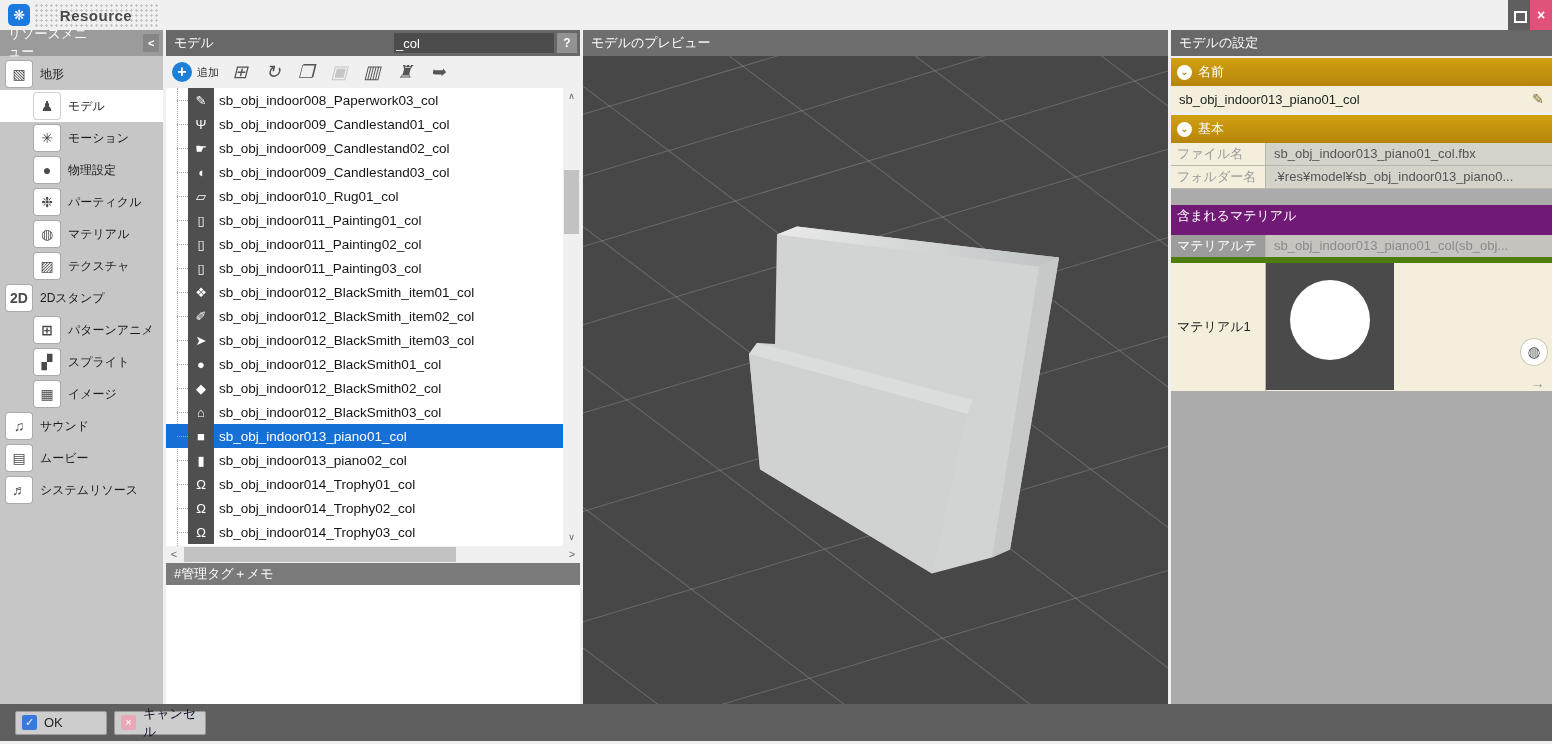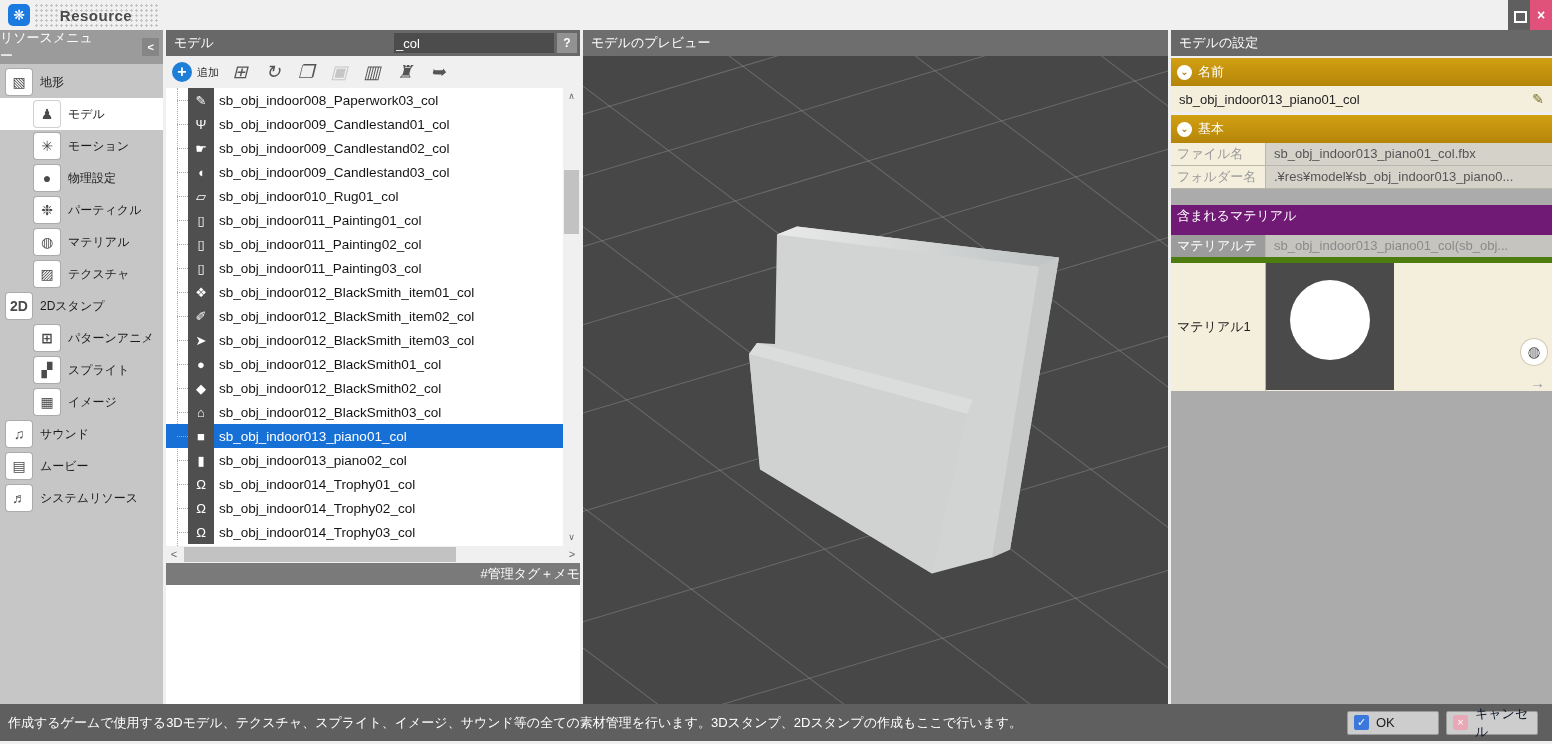--- a/index.html
+++ b/index.html
@@ -16,22 +16,22 @@
   .btn-max{position:absolute;right:22px;top:0;width:22px;height:30px;background:#5f5f5f;cursor:pointer;}
   .maxglyph{position:absolute;left:6px;top:11px;width:9px;height:8px;border:2px solid #fff;}
   .btn-close{position:absolute;right:0;top:0;width:22px;height:30px;background:#e0527a;color:#fff;
              text-align:center;line-height:30px;font-size:14px;font-weight:bold;cursor:pointer;}
   
   .main{position:absolute;top:30px;left:0;right:0;bottom:40px;display:flex;gap:3px;background:#f0f0f0;}
   .panel-header{height:26px;background:#686868;color:#fff;font-size:13px;display:flex;align-items:center;
                 padding:0 4px 0 8px;position:relative;flex:none;}
   
   .sidebar{width:163px;background:#c6c6c6;position:relative;flex:none;}
-  .side-header{height:34px;background:#9b9b9b;color:#fff;font-size:13px;display:flex;align-items:center;
-               padding:0 4px 0 0;gap:44px;}
+  .side-header{height:26px;background:#9b9b9b;color:#fff;font-size:13px;display:flex;align-items:center;
+               padding:0 4px 0 8px;gap:44px;}
   .collapse{margin-left:auto;width:18px;height:18px;background:#868686;color:#fff;border:none;font-size:11px;
             font-weight:bold;line-height:18px;text-align:center;padding:0;cursor:pointer;}
   .side-items{padding-top:2px;}
   .side-item{height:32px;display:flex;align-items:center;padding-left:6px;cursor:pointer;}
   .side-item.lvl1{padding-left:34px;}
   .side-item.selected{background:#fff;}
   .side-icon{width:26px;height:26px;background:#fff;border-radius:3px;margin-right:8px;flex:none;
              display:flex;align-items:center;justify-content:center;color:#4a4a4a;font-size:14px;font-weight:bold;
              box-shadow:0 0 0 1px rgba(120,120,120,.35);}
   .side-icon i{font-style:normal;}
@@ -65,21 +65,21 @@
   .vs-up,.vs-down{position:absolute;left:0;width:17px;height:17px;color:#666;font-size:9px;text-align:center;
                   line-height:17px;cursor:pointer;}
   .vs-up{top:0;} .vs-down{bottom:0;}
   .vs-thumb{position:absolute;left:1px;right:1px;top:82px;height:64px;background:#c2c2c2;cursor:pointer;}
   .hscroll{position:absolute;top:516px;left:0;right:0;height:17px;background:#f0f0f0;}
   .hs-left,.hs-right{position:absolute;top:0;width:16px;height:17px;color:#666;font-size:11px;text-align:center;
                      line-height:17px;cursor:pointer;}
   .hs-left{left:0;} .hs-right{right:0;}
   .hs-thumb{position:absolute;left:18px;width:272px;top:1px;bottom:1px;background:#c2c2c2;cursor:pointer;}
   .tag-header{position:absolute;top:533px;left:0;right:0;height:22px;background:#7a7a7a;color:#fff;font-size:13px;
-              line-height:22px;padding-left:8px;box-sizing:border-box;text-align:right;}
+              line-height:22px;padding-left:8px;box-sizing:border-box;}
   .memo{position:absolute;top:555px;left:0;right:0;bottom:0;background:#fff;}
   
   .preview-panel{width:585px;position:relative;background:#474747;flex:none;display:flex;flex-direction:column;}
   .preview-panel .panel-header{background:#6e6e6e;}
   .viewport{position:relative;flex:1;}
   .viewport svg{position:absolute;inset:0;width:100%;height:100%;}
   
   .settings-panel{flex:1;background:#ababab;font-size:13px;display:flex;flex-direction:column;}
   .gold{height:28px;background:linear-gradient(#d2a012,#b5850a);color:#fff;display:flex;align-items:center;
         gap:6px;padding-left:6px;border-top:2px solid #f0f0f0;flex:none;}
@@ -489,21 +489,20 @@
         <div class="mat-rest">
           <div class="mat-badge">◍</div>
           <div class="mat-arrow">→</div>
         </div>
       </div>
       <div class="sp-rest"></div>
     </div>
   </div>
 
   <div class="statusbar">
-    <span class="status-text">作成するゲームで使用する3Dモデル、テクスチャ、スプライト、イメージ、サウンド等の全ての素材管理を行います。3Dスタンプ、2Dスタンプの作成もここで行います。</span>
     <div class="dlg-btn ok">
       <span class="chk blue">✓</span>
       <span class="dlg-label">OK</span>
     </div>
     <div class="dlg-btn cancel">
       <span class="chk pink">×</span>
       <span class="dlg-label">キャンセル</span>
     </div>
   </div>
 </div>

